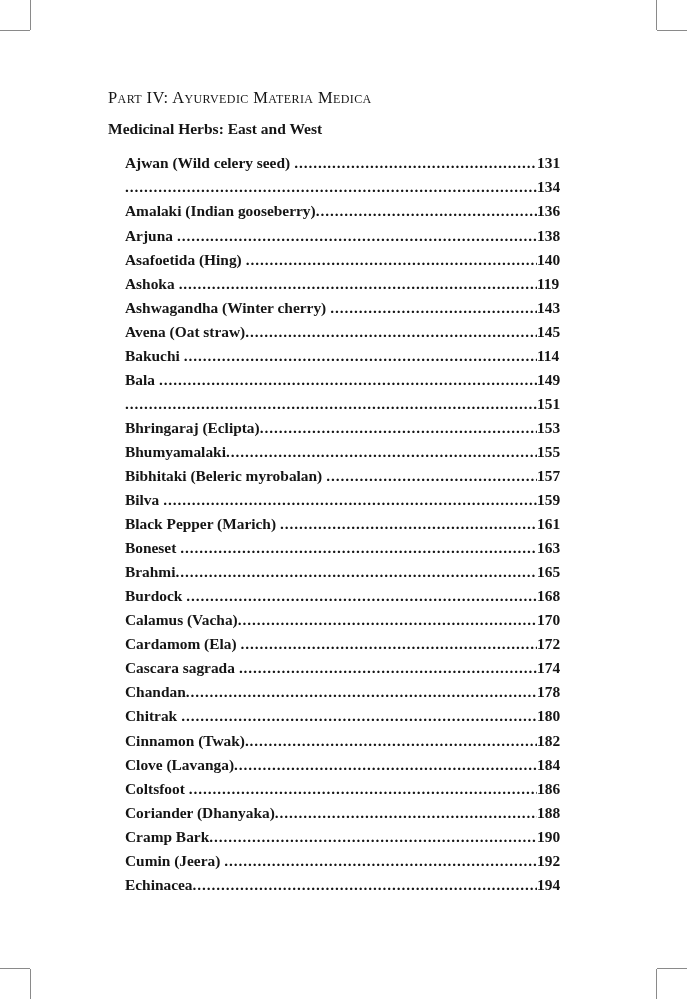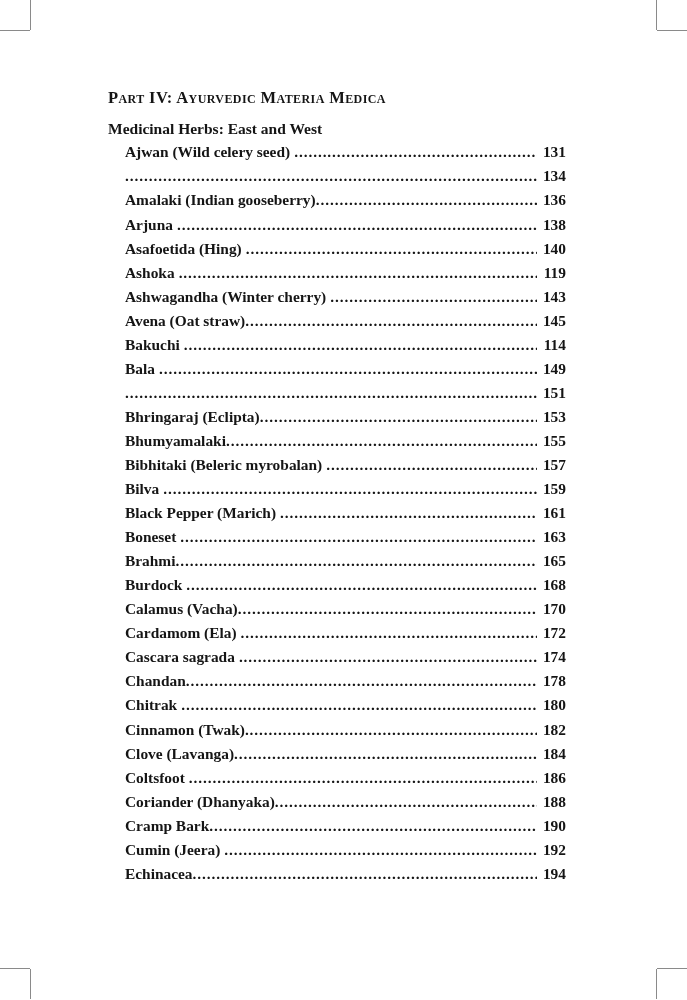--- a/index.html
+++ b/index.html
@@ -45,33 +45,33 @@
 
   .content {
     position: absolute;
     left: 108px;
     top: 88px;
     width: 458px;
   }
 
   .part-title {
     font-size: 16.5px;
-    font-weight: bold;
+    font-weight: normal;
     font-variant: small-caps;
     letter-spacing: 0.4px;
     line-height: 1.2;
     margin: 0 0 12px 0;
     white-space: nowrap;
   }
 
   .section-title {
     font-size: 15.5px;
     font-weight: bold;
     line-height: 1.2;
-    margin: 0 0 2px 0;
+    margin: 0 0 13px 0;
     white-space: nowrap;
   }
 
   .toc-list {
     list-style: none;
     margin: 0;
     padding: 0 0 0 17px;
   }
 
   .toc-entry {
@@ -97,21 +97,21 @@
     font-size: 15.4px;
     letter-spacing: 0.9px;
     color: #151515;
   }
   .toc-leader::after {
     content: "......................................................................................................................";
   }
 
   .toc-page {
     flex: 0 0 auto;
-    text-align: right;
+    text-align: left;
     min-width: 29px;
   }
 
   .gap-before .toc-leader { margin-left: 4px; }
 </style>
 </head>
 <body>
 
 <div class="page">
 

